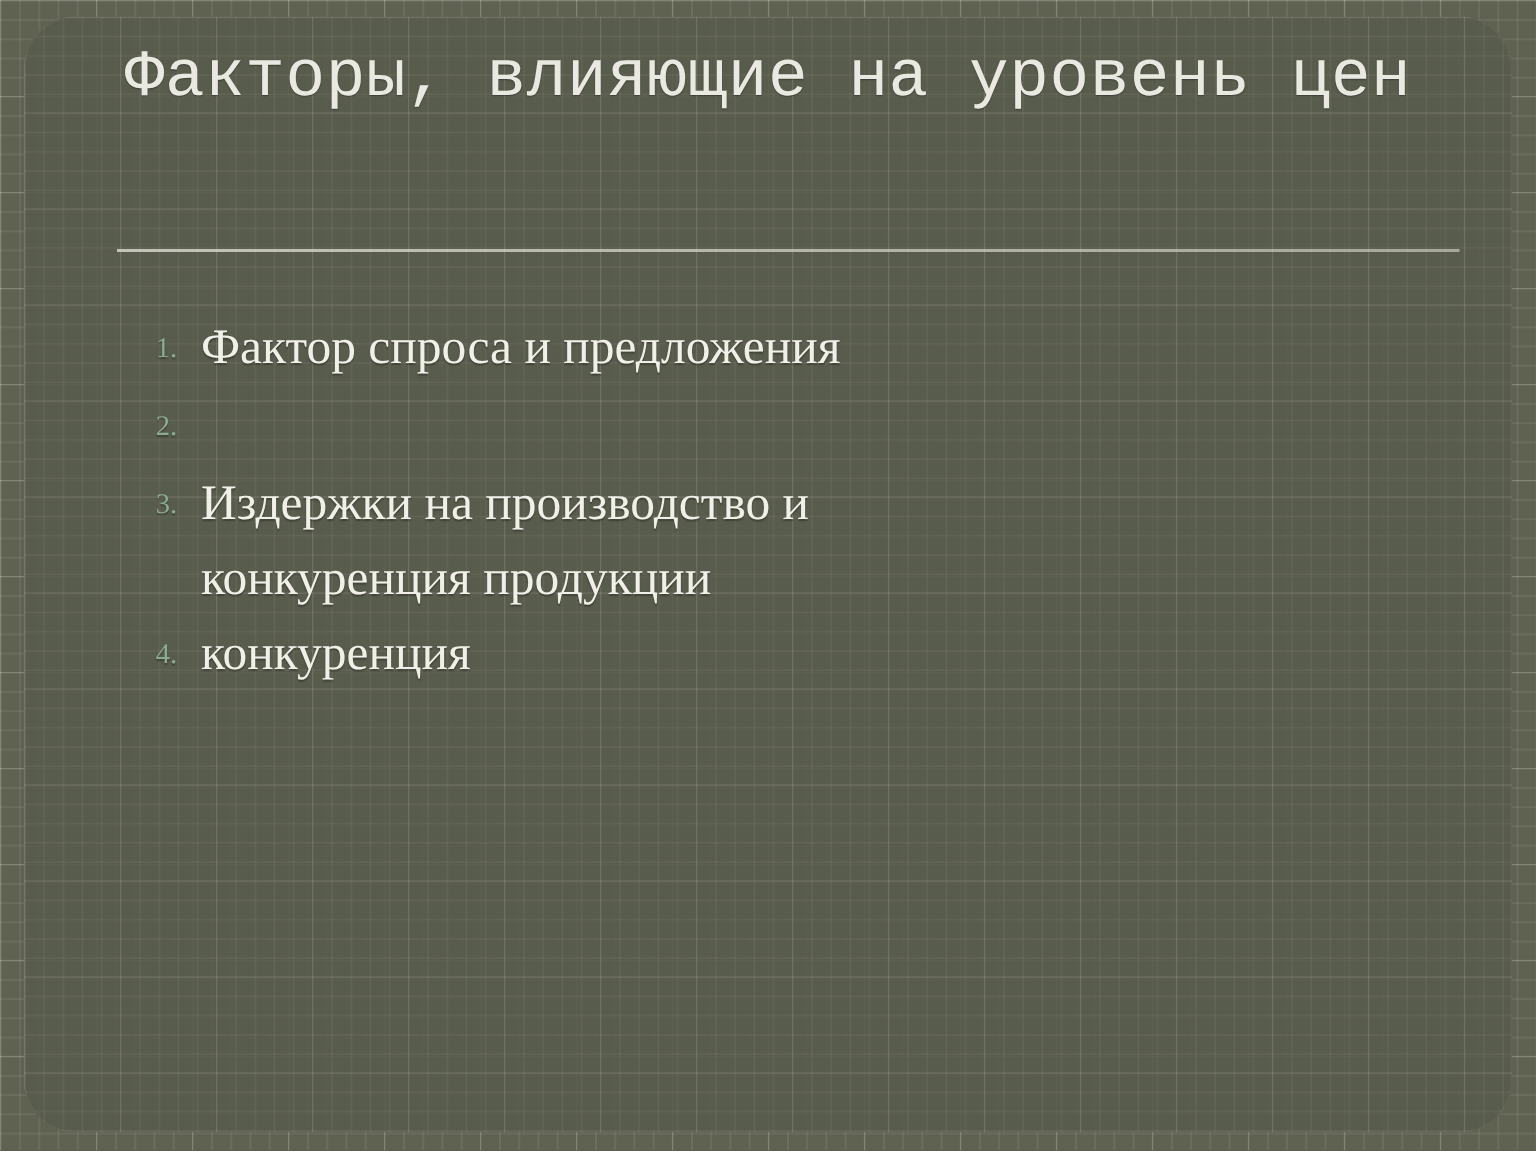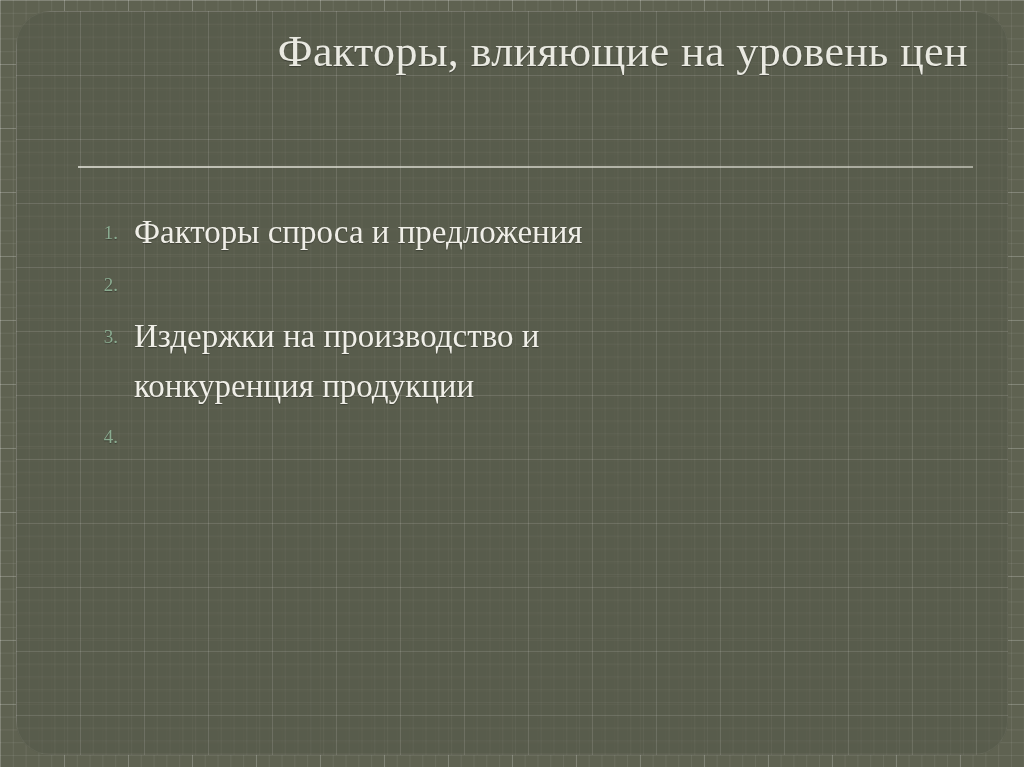--- a/index.html
+++ b/index.html
@@ -51,28 +51,28 @@
     box-shadow: 0 0 0 1px rgba(255,255,255,0.05) inset;
     overflow: hidden;
   }
 
   
   #title {
     position: absolute;
     left: 40px;
     top: 14px;
     width: 912px;
-    text-align: right;
+    text-align: center;
     color: #e9e9e1;
     font-size: 44px;
     line-height: 1.24;
     font-weight: normal;
     letter-spacing: 0.4px;
     text-shadow: 0 1px 1px rgba(0,0,0,0.35);
-    font-family: Liberation Serif, serif;
+    font-family: Liberation Mono, monospace;
   }
 
   #title-rule {
     position: absolute;
     left: 62px;
     top: 155px;
     width: 895px;
     height: 2px;
     background: linear-gradient(to right, rgba(230,230,220,0.75), rgba(230,230,220,0.55));
   }
@@ -122,35 +122,38 @@
 
     <div id="title">Факторы, влияющие на уровень цен</div>
 
     <div id="title-rule"></div>
 
     <ul id="body-list">
 
       <li class="item">
         <span class="marker">1.</span>
         <span class="item-text">
-          <span class="l1">Факторы спроса и предложения</span>
+          <span class="l1">Фактор спроса и предложения</span>
         </span>
       </li>
 
       <li class="item">
         <span class="marker">2.</span>
       </li>
 
       <li class="item">
         <span class="marker">3.</span>
         <span class="item-text">
           <span class="l1">Издержки на производство и</span>
           <span class="l2">конкуренция продукции</span>
         </span>
       </li>
 
       <li class="item">
         <span class="marker">4.</span>
+        <span class="item-text">
+          <span class="l1">конкуренция</span>
+        </span>
       </li>
 
     </ul>
   </div>
 </div>
 
 </body></html>

